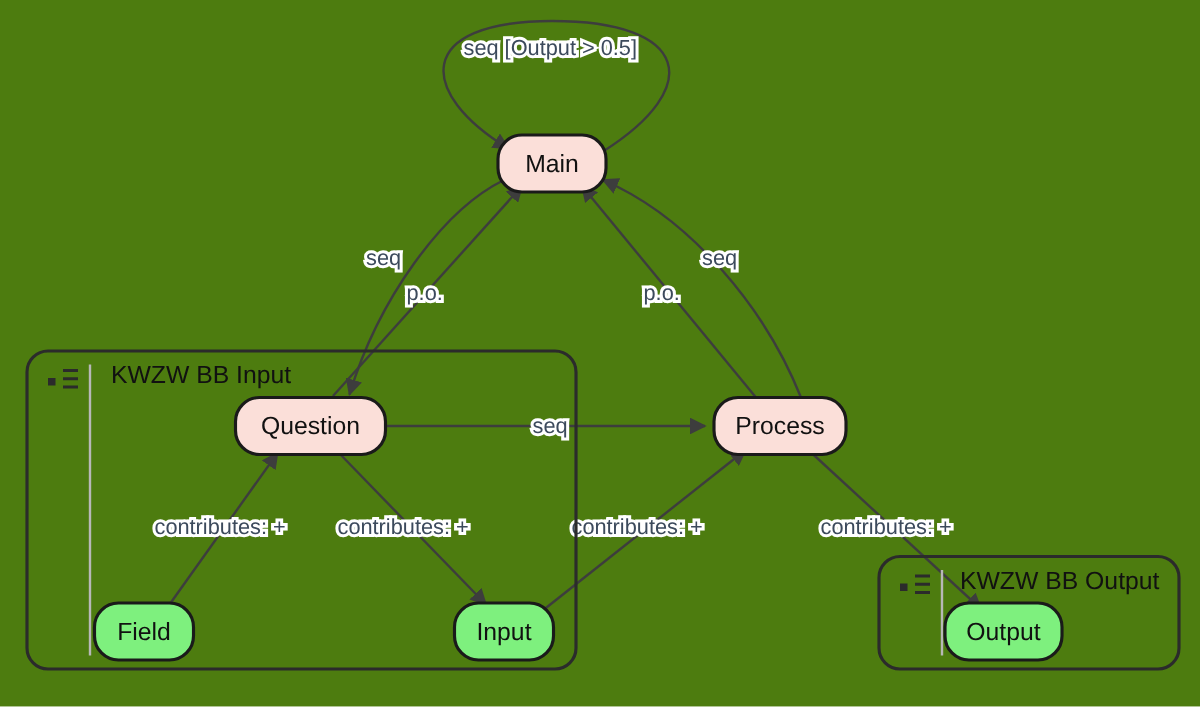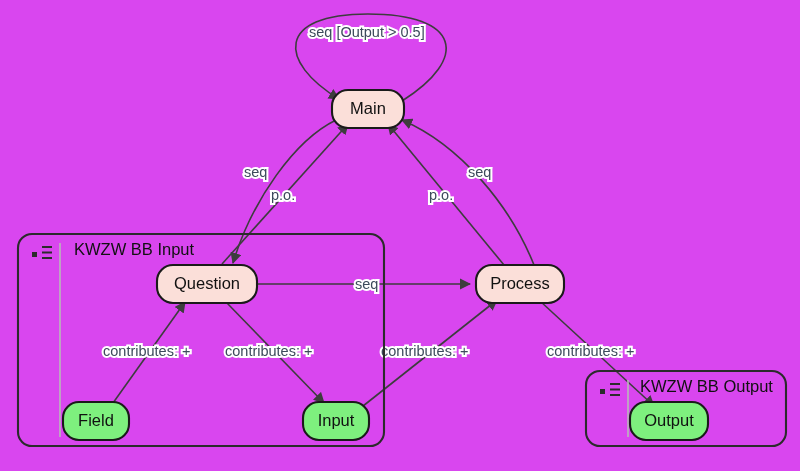--- a/index.html
+++ b/index.html
@@ -7,21 +7,21 @@
     padding: 0;
     background: #ffffff;
   }
   body {
     font-family: "Liberation Sans", sans-serif;
   }
   #canvas {
     position: relative;
     width: 800px;
     height: 471px;
-    background: #d946ef;
+    background: #4d7c0f;
     overflow: hidden;
   }
   svg.layer {
     position: absolute;
     left: 0;
     top: 0;
     width: 800px;
     height: 471px;
   }
   #edge-layer { z-index: 1; }

